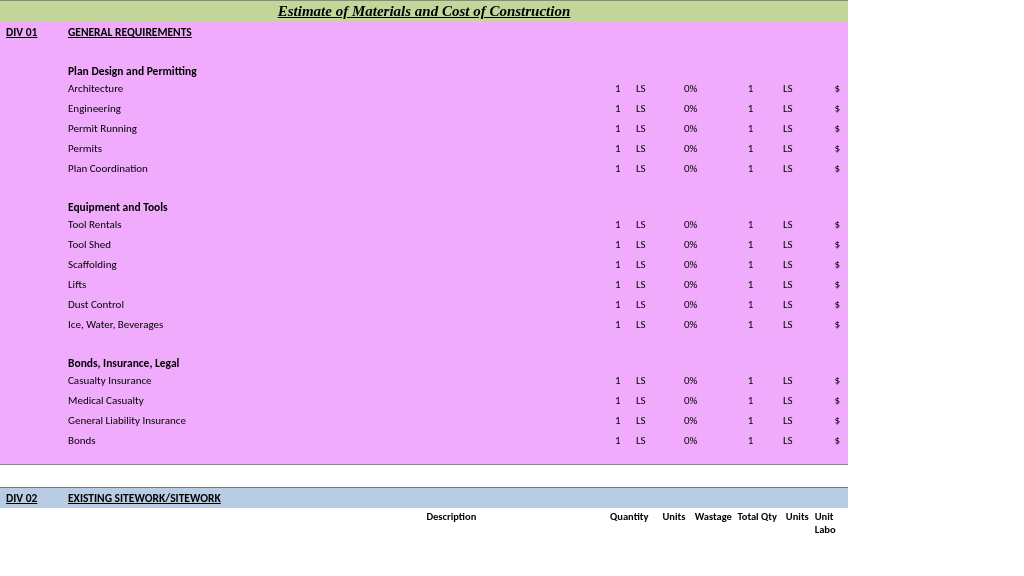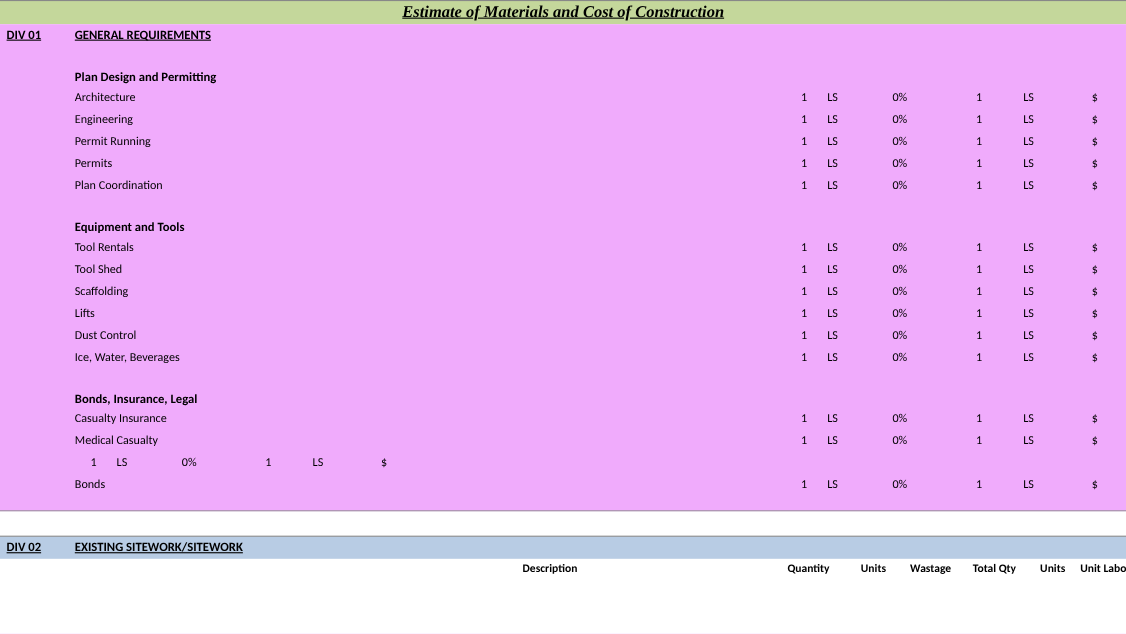--- a/index.html
+++ b/index.html
@@ -4,21 +4,21 @@
 <style>
   html, body {
     margin: 0;
     padding: 0;
     font-family: "Calibri", Arial, sans-serif;
     font-size: 11px;
     background: #fff;
     color: #000;
   }
   .page {
-    width: 1024px;
+    width: 848px;
     height: 576px;
     position: relative;
     overflow: hidden;
   }
   
   .title-bar {
     background: #c4d79b; 
     text-align: center;
     padding: 2px 0 2px 0;
     border-top: 1px solid #888;
@@ -235,20 +235,21 @@
             <span class="desc-col">Medical Casualty</span>
             <span class="qty-col">1</span>
             <span class="units-col">LS</span>
             <span class="waste-col">0%</span>
             <span class="gap-col"></span>
             <span class="tq-col">1</span>
             <span class="units2-col">LS</span>
             <span class="cost-col">$</span>
           </div>
           <div class="row">
+            <span class="desc-col">General Liability Insurance</span>
             <span class="qty-col">1</span>
             <span class="units-col">LS</span>
             <span class="waste-col">0%</span>
             <span class="gap-col"></span>
             <span class="tq-col">1</span>
             <span class="units2-col">LS</span>
             <span class="cost-col">$</span>
           </div>
           <div class="row">
             <span class="desc-col">Bonds</span>
@@ -271,16 +272,16 @@
   <span class="divname">EXISTING SITEWORK/SITEWORK</span>
 </div>
 
 <div class="col-labels">
   <span class="desc-lbl">Description</span>
   <span style="width:70px">Quantity</span>
   <span style="width:48px">Units</span>
   <span style="width:56px">Wastage</span>
   <span style="width:60px">Total Qty</span>
   <span style="width:46px">Units</span>
-  <span style="width:44px;text-align:right">Unit Labo</span>
+  <span style="width:44px;text-align:left">Unit Labo</span>
 </div>
 
 </div>
 
 </body></html>

